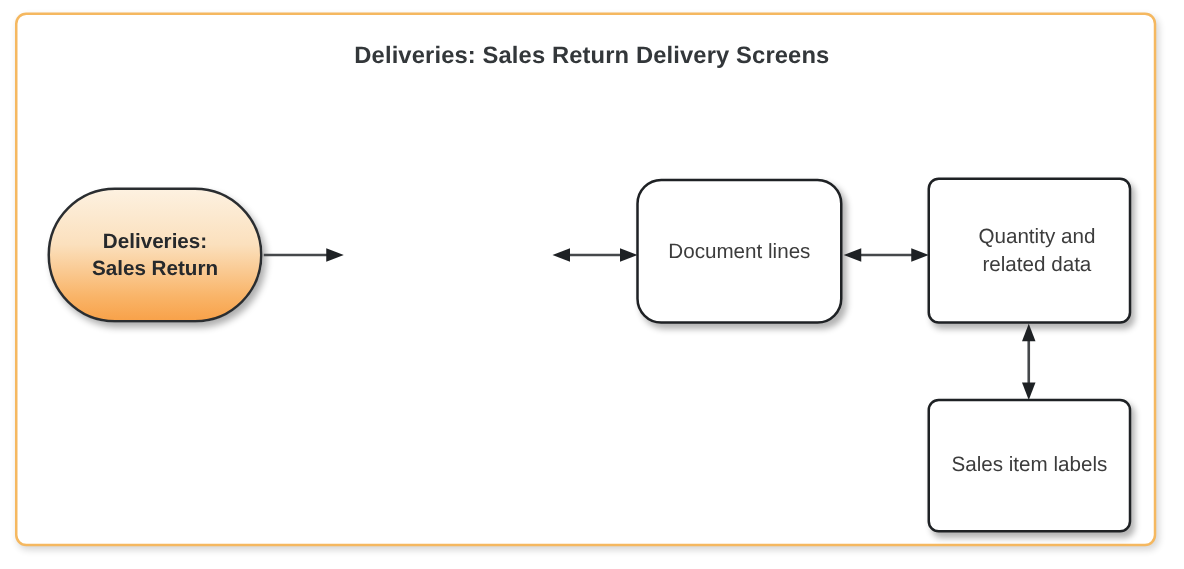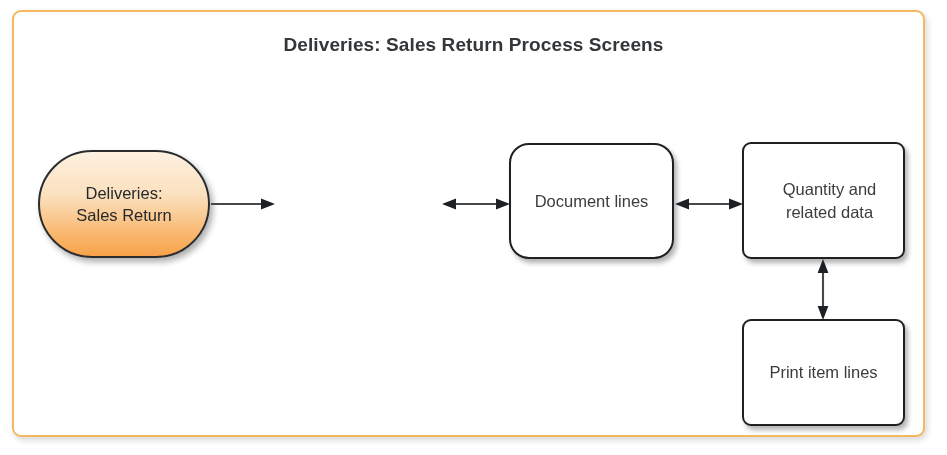--- a/index.html
+++ b/index.html
@@ -66,52 +66,52 @@
     border-radius: 9px;
     box-shadow: 3px 4px 5px rgba(0,0,0,0.30);
   }
 
   
   .pill {
     background: linear-gradient(to bottom, #fdf1e0 0%, #fbe0bd 42%, #f9b468 82%, #f8a24a 100%);
     border: 2.4px solid #2a2d30;
     border-radius: 62px;
     box-shadow: 3px 4px 6px rgba(0,0,0,0.32);
-    font-weight: normal;
+    font-weight: bold;
     color: #26292c;
     font-size: 16.5px;
   }
 
   
   .conn {
     position: absolute;
   }
   .conn svg { display: block; overflow: visible; }
   .conn line { stroke: #45484b; stroke-width: 2.1px; }
   .conn polygon { fill: #1e2124; }
 </style>
 </head>
 <body>
 
 <div id="canvas">
 
   <div id="frame"></div>
 
-  <div id="title">Deliveries: Sales Return Process Screens</div>
+  <div id="title">Deliveries: Sales Return Delivery Screens</div>
 
   <div class="node pill" style="left:38px; top:150px; width:172px; height:108px;">Deliveries:
 Sales Return</div>
 
 
   <div class="node box" style="left:509px; top:143px; width:165px; height:116px;border-radius:20px;">Document lines</div>
 
   <div class="node box" style="left:742px; top:142px; width:163px; height:117px;padding-left:12px;">Quantity and
 related data</div>
 
-  <div class="node box" style="left:742px; top:319px; width:163px; height:107px;">Print item lines</div>
+  <div class="node box" style="left:742px; top:319px; width:163px; height:107px;">Sales item labels</div>
 
   <div class="conn" style="left:211px; top:194px; width:66px; height:20px;">
     <svg width="66" height="20" viewBox="0 0 66 20">
       <line x1="0" y1="10" x2="55" y2="10"></line>
       <polygon points="64,10 50,4.6 50,15.4"></polygon>
     </svg>
   </div>
 
   <div class="conn" style="left:441px; top:194px; width:70px; height:20px;">
     <svg width="70" height="20" viewBox="0 0 70 20">

